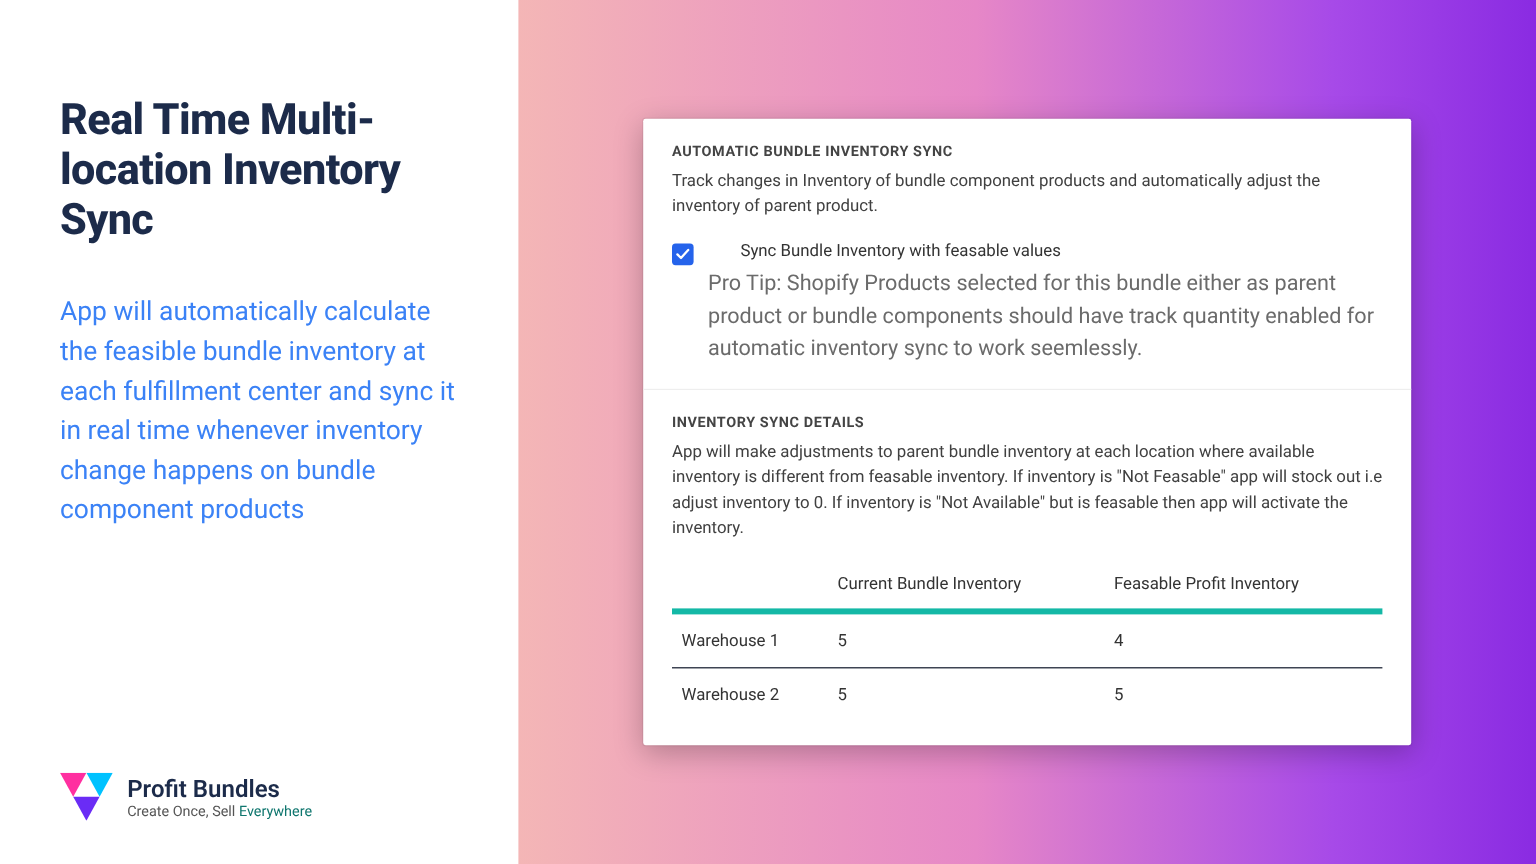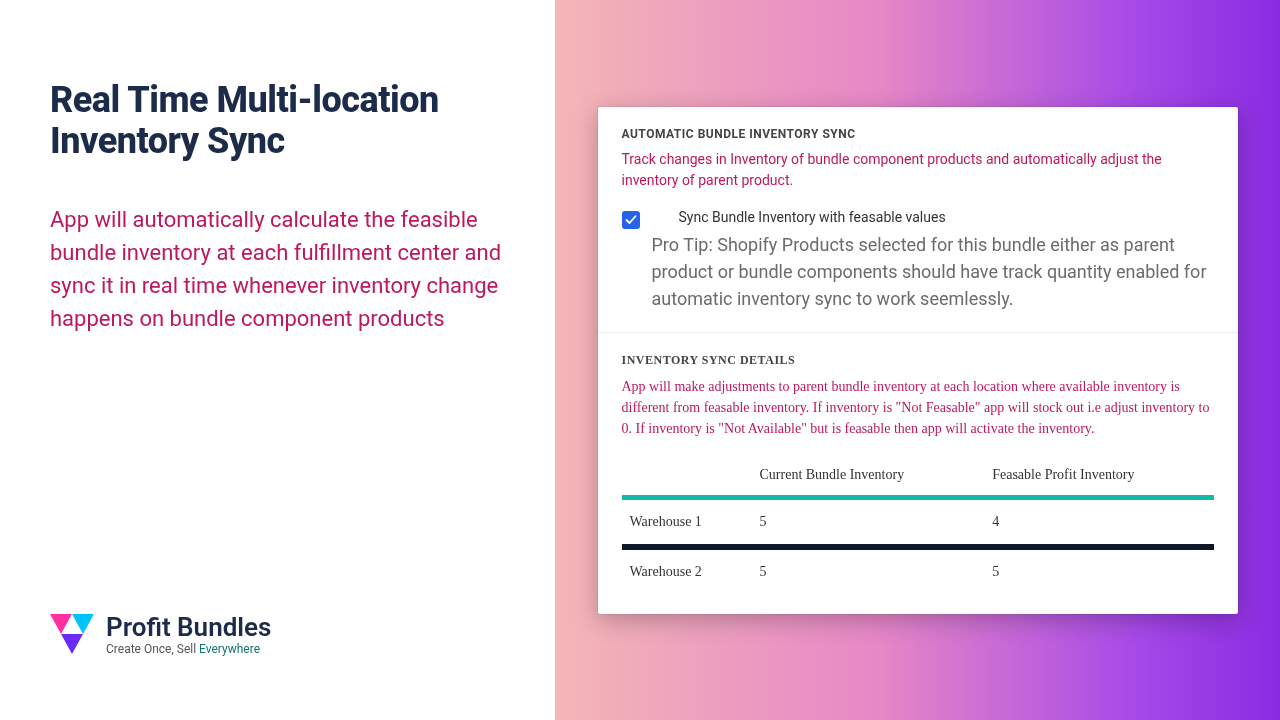--- a/index.html
+++ b/index.html
@@ -4,55 +4,55 @@
 <style>
   * { box-sizing: border-box; margin: 0; padding: 0; }
   body {
     width: 1280px;
     height: 720px;
     font-family: -apple-system, BlinkMacSystemFont, "Segoe UI", Roboto, Arial, sans-serif;
     display: flex;
     overflow: hidden;
   }
   .left-pane {
-    width: 555px;
+    width: 432px;
     background: #ffffff;
-    padding: 80px 50px 64px 50px;
+    padding: 80px 50px 36px 50px;
     display: flex;
     flex-direction: column;
     justify-content: space-between;
   }
   .left-content { flex: 1; }
   .headline {
     font-size: 36px;
     font-weight: 800;
     color: #1c2b4a;
     line-height: 1.15;
     margin-bottom: 40px;
     letter-spacing: -0.5px;
   }
   .description {
     font-size: 22px;
-    color: #be185d;
+    color: #3b82f6;
     line-height: 1.5;
   }
   .brand {
     display: flex;
     align-items: center;
     gap: 12px;
     margin-top: 20px;
   }
   .brand-logo {
     width: 44px;
     height: 40px;
     position: relative;
   }
   .brand-text { display: flex; flex-direction: column; }
   .brand-name {
-    font-size: 26px;
+    font-size: 20px;
     font-weight: 600;
     color: #1c2b4a;
   }
   .brand-tag {
     font-size: 12px;
     color: #555;
   }
   .brand-tag .accent { color: #0f766e; }
   .right-pane {
     flex: 1;
@@ -64,32 +64,32 @@
   }
   .card {
     width: 640px;
     background: #fff;
     border-radius: 2px;
     box-shadow: 0 6px 24px rgba(0,0,0,.25), 0 0 0 1px rgba(0,0,0,.05);
   }
   .card-section {
     padding: 20px 24px;
   }
-  .card-section + .card-section { border-top: 1px solid #eee; font-family: Liberation Serif, serif; }
+  .card-section + .card-section { border-top: 1px solid #eee; }
   .section-title {
     font-size: 12px;
     font-weight: 700;
     color: #444;
     letter-spacing: 0.5px;
     text-transform: uppercase;
     margin-bottom: 8px;
   }
   .section-desc {
     font-size: 14px;
-    color: #be185d;
+    color: #404040;
     line-height: 1.5;
     margin-bottom: 18px;
   }
   .checkbox-row {
     display: flex;
     align-items: flex-start;
     gap: 12px;
   }
   .cb {
     width: 18px;
@@ -124,21 +124,21 @@
   }
   th {
     text-align: left;
     font-weight: 400;
     color: #333;
     padding: 10px 8px 12px 8px;
     border-bottom: 5px solid #14b8a6;
   }
   td {
     padding: 14px 8px;
-    border-bottom: 6px solid #0f172a;
+    border-bottom: 1px solid #0f172a;
   }
   tr:last-child td { border-bottom: none; }
   th:first-child, td:first-child { width: 130px; }
 </style>
 </head>
 <body>
 
 <div class="left-pane">
   <div class="left-content">
     <h1 class="headline">Real Time Multi-location Inventory Sync</h1>

